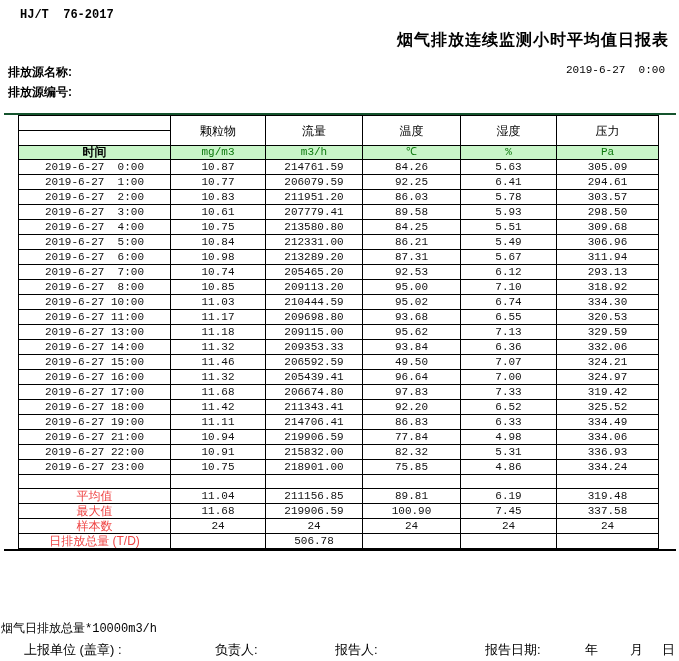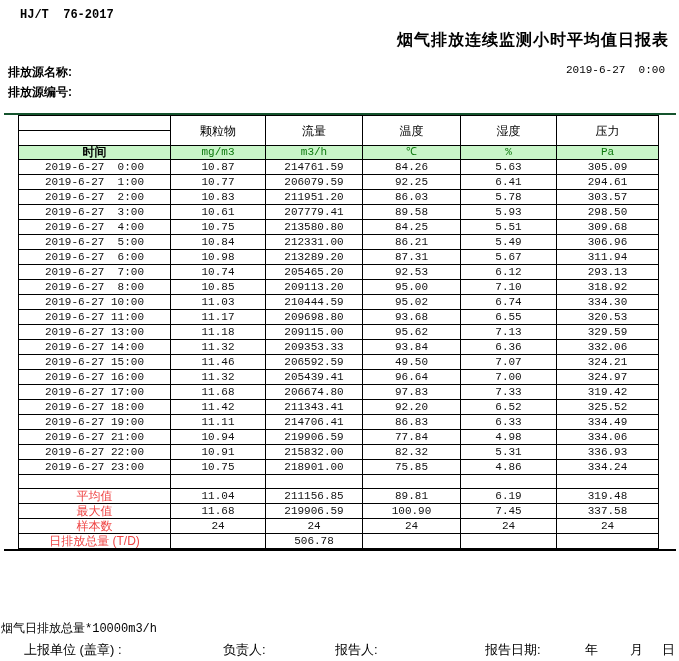--- a/index.html
+++ b/index.html
@@ -100,21 +100,21 @@
   .note{
     left:1px;top:620px;
     font-size:12px;
     font-family:"Liberation Mono", monospace;
   }
   .footer-item{
     top:641px;
     font-size:13px;
   }
   .f-unit{left:24px;}
-  .f-resp{left:223px;}
+  .f-resp{left:215px;}
   .f-reporter{left:335px;text-align:right;}
   .f-date{left:485px;}
   .f-year{left:585px;}
   .f-month{left:630px;}
   .f-day{left:662px;}
 </style>
 </head>
 <body>
 
 <div class="abs std">HJ/T  76-2017</div>

